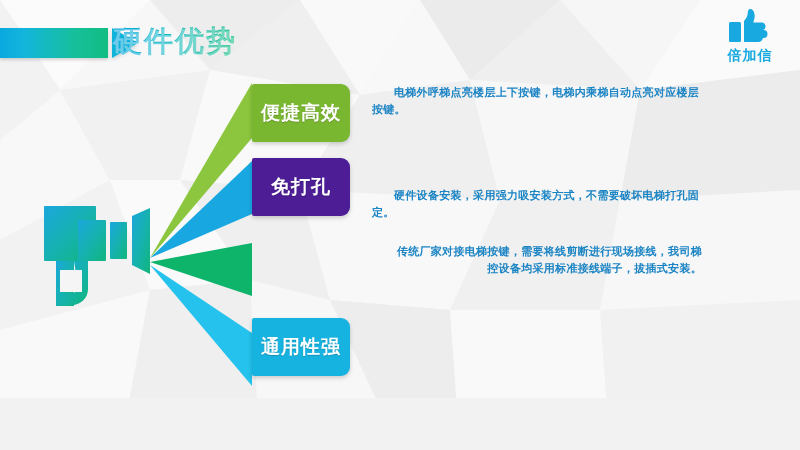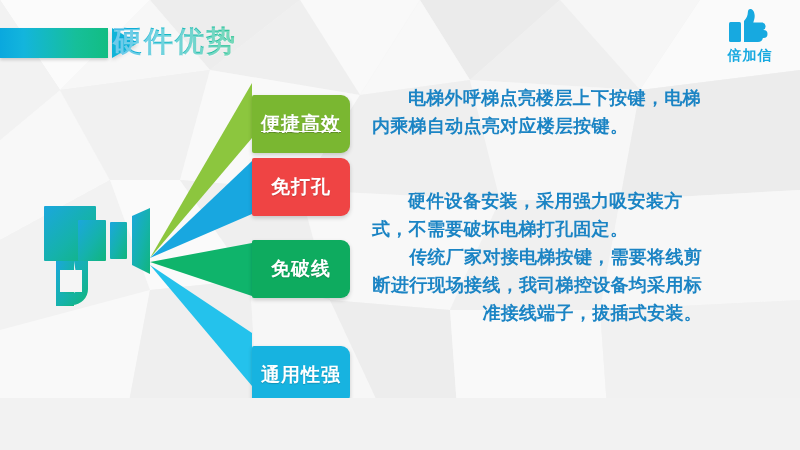--- a/index.html
+++ b/index.html
@@ -53,29 +53,29 @@
   .label-box{
     position:absolute;left:252px;width:98px;height:58px;
     border-top-right-radius:9px;border-bottom-right-radius:9px;
     border-top-left-radius:2px;border-bottom-left-radius:2px;
     display:flex;align-items:center;justify-content:center;
     color:#ffffff;font-size:19px;font-weight:bold;letter-spacing:1px;
     box-shadow:0 2px 4px rgba(0,0,0,.18);
     text-shadow:0 1px 1px rgba(0,0,0,.18);
     white-space:nowrap;
   }
-  .lb0{top:95px; background:#7ab731;text-decoration:underline;}
+  .lb0{top:84px; background:#7ab731;}
   .lb1{top:158px;background:#1799d6;}
   .lb2{top:240px;background:#0eab5f;}
-  .lb3{top:346px;background:#17b3e0;}
+  .lb3{top:318px;background:#17b3e0;}
 
   
   .para{
     position:absolute;left:372px;width:330px;
-    color:#1b84c4;font-size:18px;font-weight:bold;line-height:1.55;
+    color:#1b84c4;font-size:11px;font-weight:bold;line-height:1.55;
     text-indent:2em;letter-spacing:.3px;
   }
   .p0{top:84px;}
   .p1{top:164px;margin-top:23px;}
   .p2{top:243px;text-align:right;}
   .p3{top:334px;}
 </style>
 </head>
 <body>
 
@@ -157,21 +157,20 @@
         <rect x="2" y="16" width="12" height="20" rx="1.5"></rect>
         <path d="M17 36 h14 a5 5 0 0 0 4.9 -4 h.6 a4 4 0 0 0 0 -8 h-.4 a4 4 0 0 0 -.6 -7.6
                  h-9.2 c1.1 -3 1.6 -5.4 1.3 -7.6 C27.3 5.6 25.6 3 23.4 3 c-1.6 0 -2.4 1.2 -2.5 3
                  c-.2 3.4 -1.1 6.1 -3.9 9 Z"></path>
       </g>
     </svg>
     <div class="logo-text">倍加信</div>
   </div>
 
   <div class="label-box lb0" style="background: rgb(122, 183, 49);">便捷高效</div>
-  <div class="label-box lb1" style="background: #ef4444;">免打孔</div>
-  <div class="label-box lb2" style="background: rgb(14, 171, 95);">免破线</div>
+  <div class="label-box lb1" style="background: #4c1d95;">免打孔</div>
   <div class="label-box lb3" style="background: rgb(23, 179, 224);">通用性强</div>
 
   <div class="para p0" style="color: rgb(27, 132, 196);">电梯外呼梯点亮楼层上下按键，电梯内乘梯自动点亮对应楼层按键。</div>
   <div class="para p1" style="color: rgb(27, 132, 196);">硬件设备安装，采用强力吸安装方式，不需要破坏电梯打孔固定。</div>
   <div class="para p2" style="color: rgb(27, 132, 196);">传统厂家对接电梯按键，需要将线剪断进行现场接线，我司梯控设备均采用标准接线端子，拔插式安装。</div>
 
 </div>
 
 </body></html>

